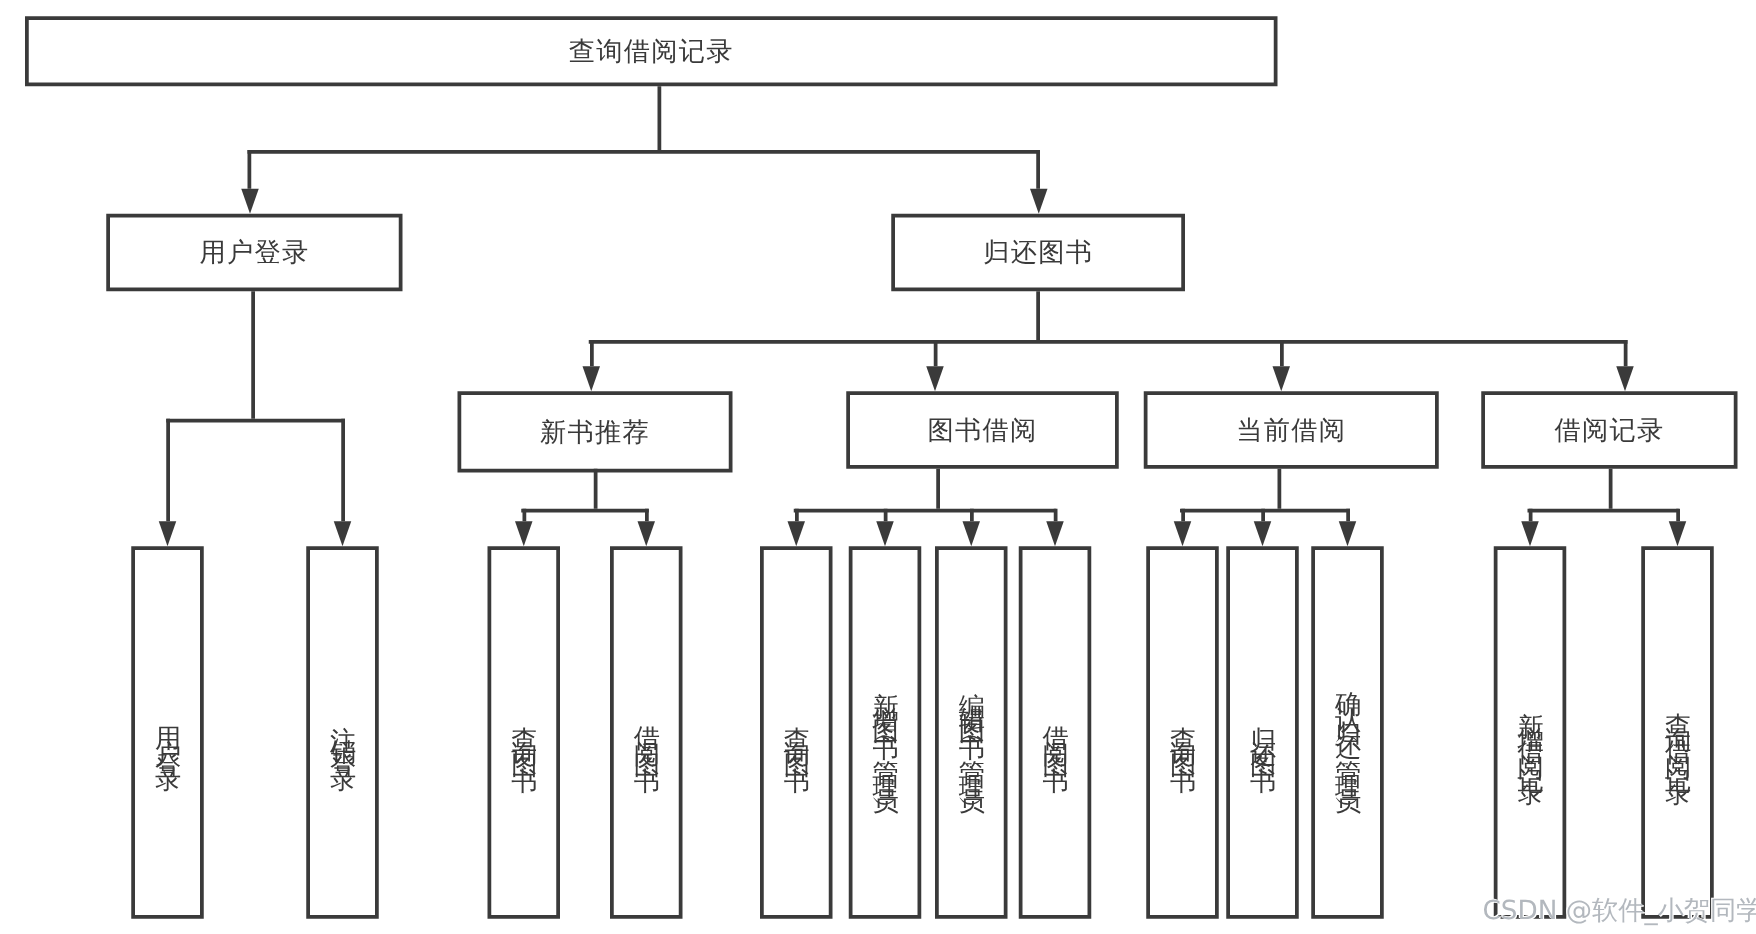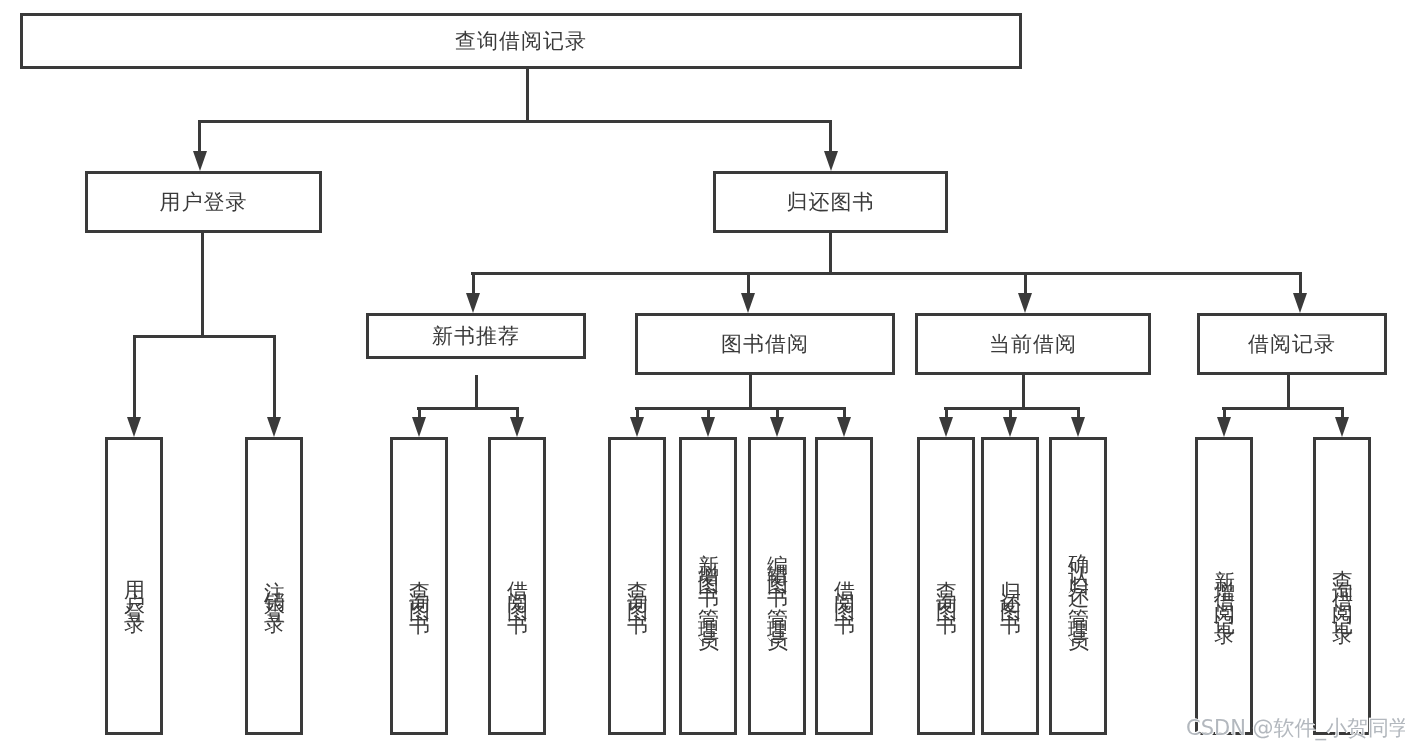--- a/index.html
+++ b/index.html
@@ -82,24 +82,24 @@
   <div class="hl" style="left:471px;top:272px;width:831px;"></div>
   <div class="vl" style="left:472px;top:272px;height:21px;"></div>
   <div class="arrow" style="left:466px;top:293px;"></div>
   <div class="vl" style="left:747px;top:272px;height:21px;"></div>
   <div class="arrow" style="left:741px;top:293px;"></div>
   <div class="vl" style="left:1024px;top:272px;height:21px;"></div>
   <div class="arrow" style="left:1018px;top:293px;"></div>
   <div class="vl" style="left:1299px;top:272px;height:21px;"></div>
   <div class="arrow" style="left:1293px;top:293px;"></div>
 
-  <div class="node" style="left:366px;top:313px;width:220px;height:46px;">新书推荐</div>
-  <div class="node" style="left:635px;top:313px;width:260px;height:62px;">图书借阅</div>
+  <div class="node" style="left:366px;top:313px;width:220px;height:65px;">新书推荐</div>
+  <div class="node" style="left:677px;top:313px;width:218px;height:62px;">图书借阅</div>
   <div class="node" style="left:915px;top:313px;width:236px;height:62px;">当前借阅</div>
-  <div class="node" style="left:1185px;top:313px;width:190px;height:62px;margin-left:12px;">借阅记录</div>
+  <div class="node" style="left:1185px;top:313px;width:205px;height:62px;">借阅记录</div>
 
   <div class="vl" style="left:475px;top:375px;height:32px;"></div>
   <div class="hl" style="left:417px;top:407px;width:102px;"></div>
   <div class="vl" style="left:418px;top:407px;height:10px;"></div>
   <div class="arrow" style="left:412px;top:417px;"></div>
   <div class="vl" style="left:516px;top:407px;height:10px;"></div>
   <div class="arrow" style="left:510px;top:417px;"></div>
 
   <div class="vl" style="left:749px;top:375px;height:32px;"></div>
   <div class="hl" style="left:635px;top:407px;width:210px;"></div>

